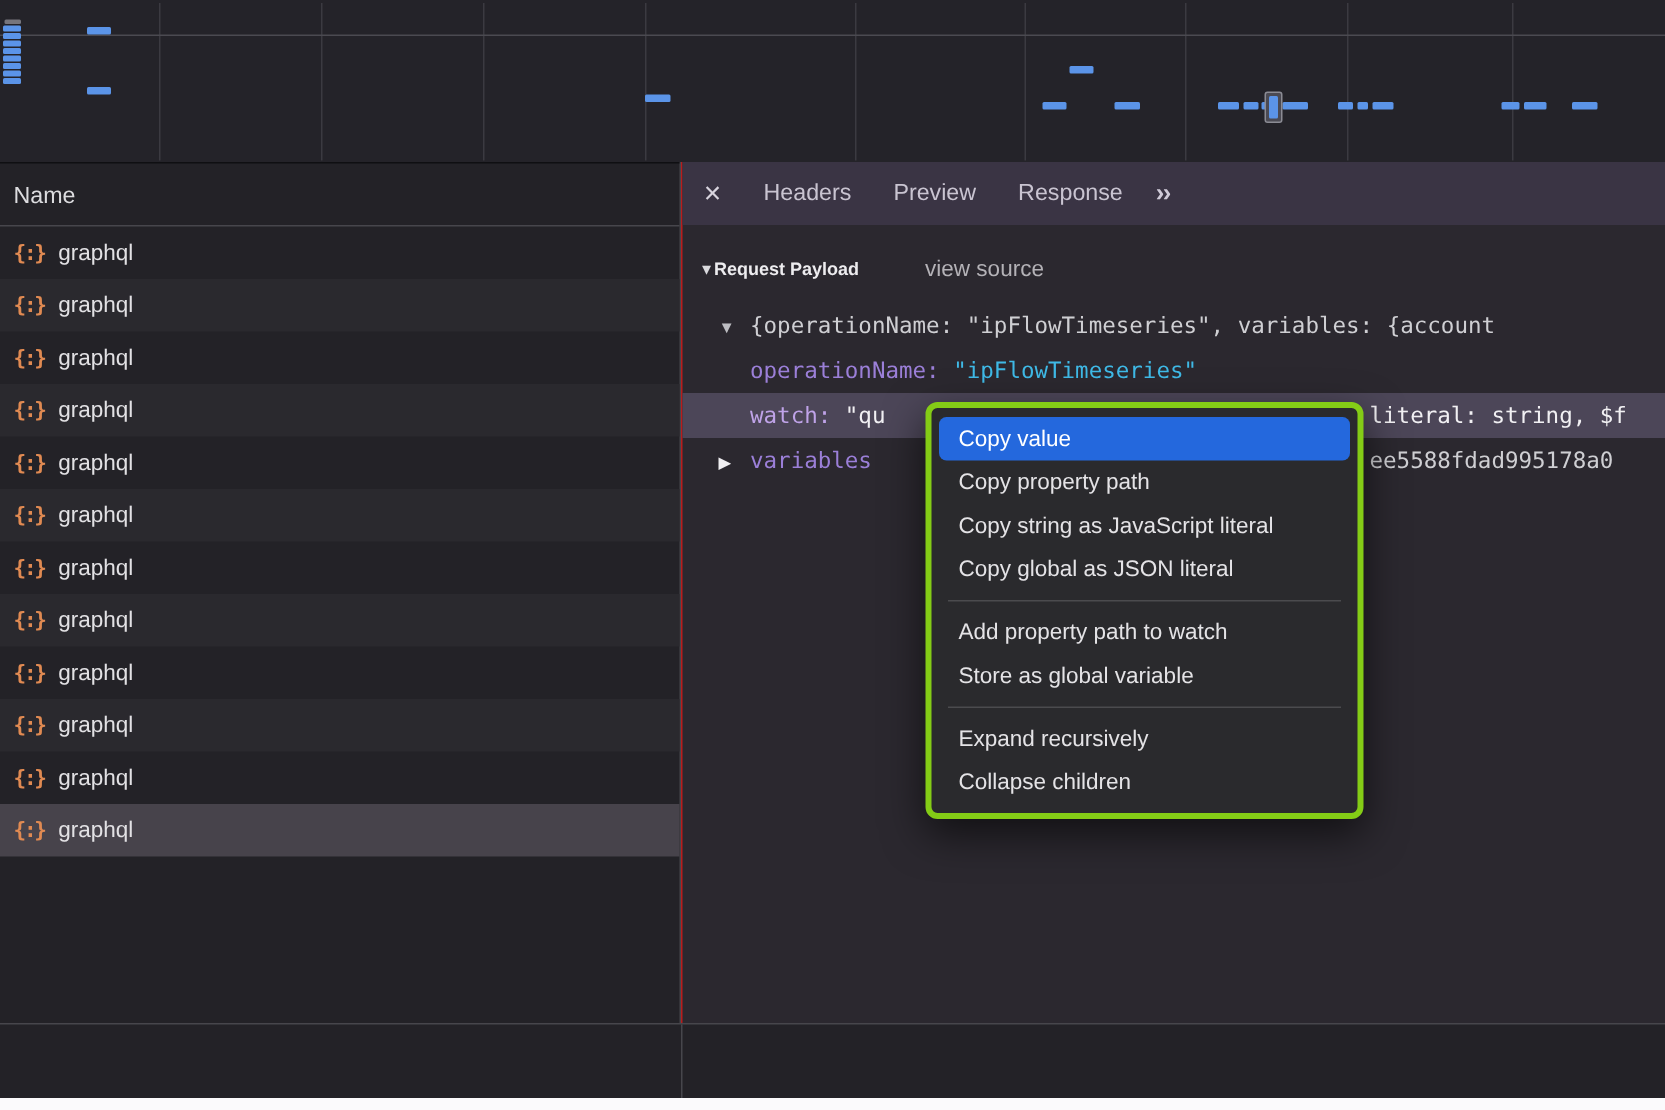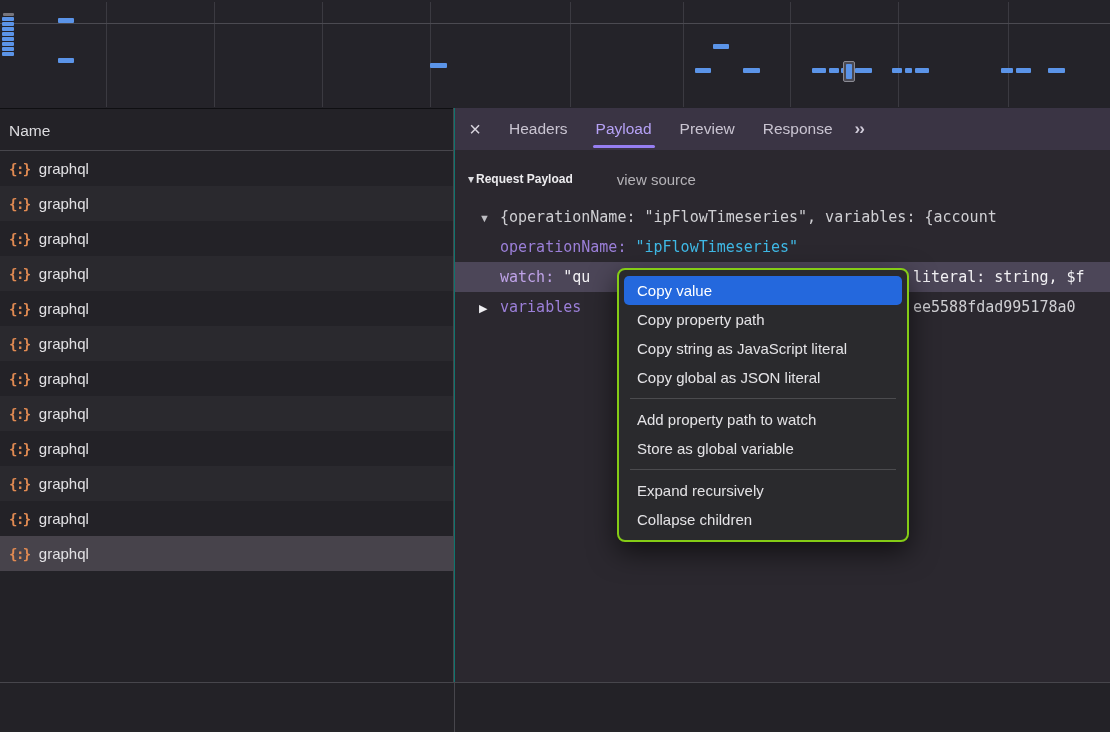--- a/index.html
+++ b/index.html
@@ -1,19 +1,19 @@
 <!DOCTYPE html>
 <html><head>
 <meta charset="utf-8">
 <style>
   * { box-sizing: border-box; margin: 0; padding: 0; }
   html,body { background:#ffffff; }
   .screen {
     position:relative; width:1110px; height:740px; overflow:hidden;
-    background:#0f766e; font-family:"Liberation Sans", sans-serif;
+    background:#b91c1c; font-family:"Liberation Sans", sans-serif;
     -webkit-font-smoothing:antialiased;
   }
 
   
   .overview { position:absolute; left:0; top:0; width:1110px; height:108px; background:#242329; }
   .vline { position:absolute; top:2px; width:1px; height:105px; background:#3b3a41; }
   .hline { position:absolute; left:0; width:100%; height:1px; background:#4b4a51; }
   .wbar { position:absolute; border-radius:1px; }
   .wbar.blue { background:#5b94e8; }
   .wbar.gray { background:#76757c; }
@@ -63,21 +63,21 @@
   .post { position:absolute; left:458px; top:0; }
 
   
   .footer { position:absolute; left:0; top:682px; width:1110px; height:50px;
     background:#232227; border-top:1px solid #47464c; }
   .footer-divider { position:absolute; left:454px; top:0; width:1px; height:50px; background:#47464c; }
   .bottom-strip { position:absolute; left:0; top:732px; width:1110px; height:8px; background:#fbfafc; }
 
   
   .context-menu { position:absolute; left:617px; top:268px; width:292px;
-    background:#2a2a2d; border:2px solid #84cc16; border-radius:8px;
+    background:#2a2a2d; border:4px solid #84cc16; border-radius:8px;
     box-shadow:0 10px 28px rgba(0,0,0,0.6); padding:6px 0; z-index:20;
     font-size:15px; color:#e4e3e6; }
   .menu-item { height:29px; line-height:29px; margin:0 5px; padding:0 13px;
     border-radius:5px; cursor:default; white-space:nowrap; }
   .menu-item.highlighted { background:#2468dd; color:#ffffff; }
   .menu-sep { height:1px; background:#4b4b4e; margin:6px 11px; }
 </style>
 </head>
 <body>
 
@@ -175,21 +175,20 @@
           <span>graphql</span>
         </div>
       </div>
   </div>
 
   <div class="right-panel">
     <div class="tab-bar">
       <div class="close-btn">×</div>
       <div id="tabs" style="display:flex;">
           <div class="tab">Headers</div>
-          <div class="tab active">Payload</div>
           <div class="tab">Preview</div>
           <div class="tab">Response</div>
         </div>
       <div class="overflow-btn">››</div>
     </div>
 
     <div class="payload-header">
       <span class="ph-triangle">▾</span>
       <span class="ph-title">Request Payload</span>
       <span class="view-source">view source</span>

